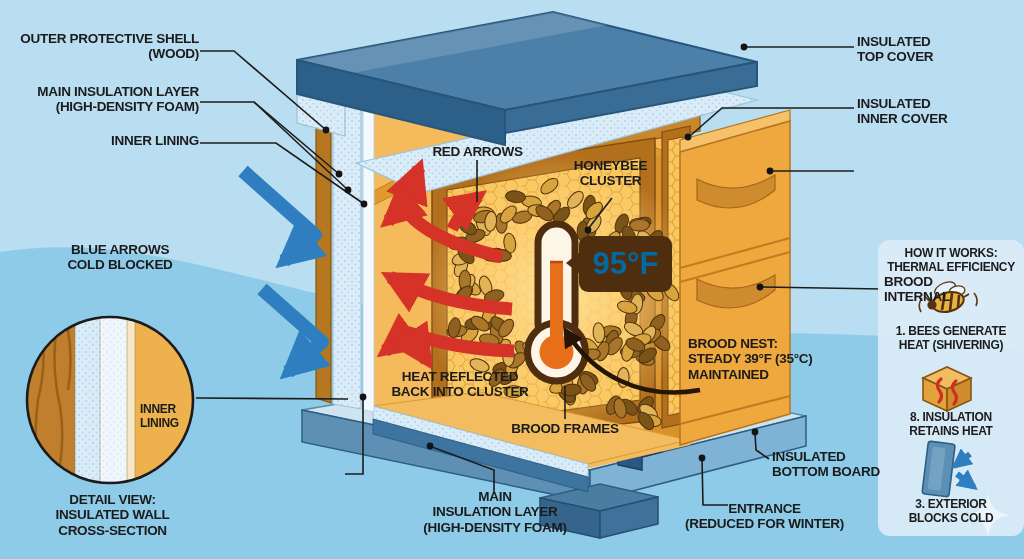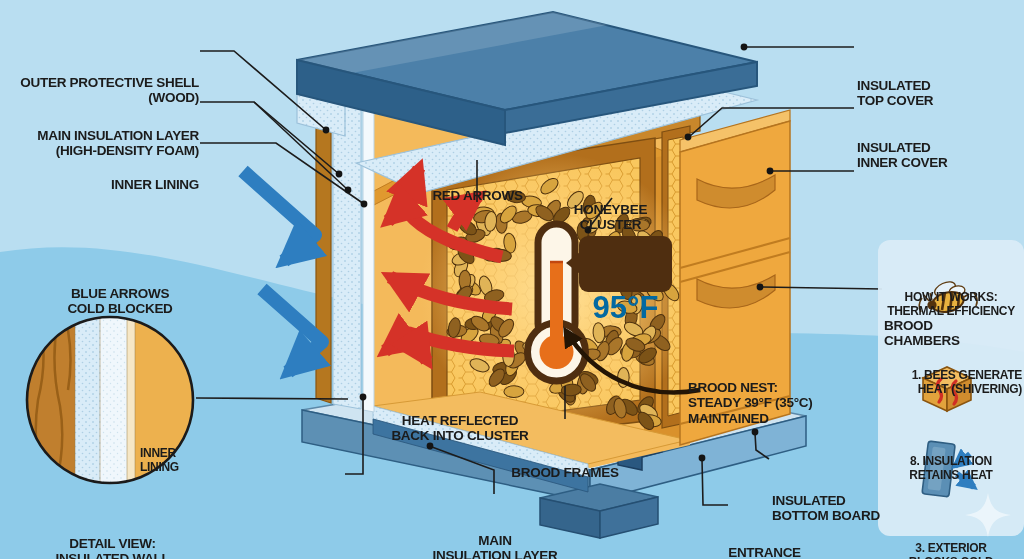--- a/index.html
+++ b/index.html
@@ -1,20 +1,20 @@
 <!DOCTYPE html>
 <html><head>
 <meta charset="utf-8">
 <style>
   html,body{margin:0;padding:0;background:#b9def1;}
   #stage{position:relative;width:1024px;height:559px;overflow:hidden;
          font-family:"Liberation Sans",sans-serif;}
   #art{position:absolute;left:0;top:0;}
   .lbl{position:absolute;font-weight:bold;font-size:13.5px;line-height:1.14;
-       color:#1b1b1b;white-space:pre-line;letter-spacing:-0.3px;margin-top:44px;}
+       color:#1b1b1b;white-space:pre-line;letter-spacing:-0.3px;}
   .r{text-align:right;}
   .c{text-align:center;}
   .small{font-size:12px;}
   .temp{font-size:31px;color:#0369a1;letter-spacing:0;line-height:50px;text-align:center;}
 </style>
 </head>
 <body>
 
 <div id="stage">
 
@@ -369,21 +369,21 @@
 COLD BLOCKED</div>
 <div class="lbl c" style="left:405px;width:145px;top:144px;">RED ARROWS</div>
 <div class="lbl c" style="left:548px;width:125px;top:158px;">HONEYBEE
 CLUSTER</div>
 <div class="lbl temp" style="left:580px;width:91px;top:239px;">95°F</div>
 <div class="lbl" style="left:857px;top:34px;">INSULATED
 TOP COVER</div>
 <div class="lbl" style="left:857px;top:96px;">INSULATED
 INNER COVER</div>
 <div class="lbl" style="left:884px;top:274px;">BROOD
-CHAMBERS</div>
+INTERNAL</div>
 <div class="lbl" style="left:688px;top:336px;">BROOD NEST:
 STEADY 39°F (35°C)
 MAINTAINED</div>
 <div class="lbl c" style="left:465px;width:200px;top:421px;">BROOD FRAMES</div>
 <div class="lbl c" style="left:355px;width:210px;top:369px;">HEAT REFLECTED
 BACK INTO CLUSTER</div>
 <div class="lbl c" style="left:375px;width:240px;top:489px;">MAIN
 INSULATION LAYER
 (HIGH-DENSITY FOAM)</div>
 <div class="lbl" style="left:772px;top:449px;">INSULATED
@@ -391,20 +391,20 @@
 <div class="lbl c" style="left:662px;width:205px;top:501px;">ENTRANCE
 (REDUCED FOR WINTER)</div>
 <div class="lbl c" style="left:30px;width:165px;top:492px;">DETAIL VIEW:
 INSULATED WALL
 CROSS-SECTION</div>
 <div class="lbl small" style="left:140px;top:403px;">INNER
 LINING</div>
 
 <div class="lbl c small" style="left:880px;width:142px;top:247px;">HOW IT WORKS:
 THERMAL EFFICIENCY</div>
-<div class="lbl c small" style="left:880px;width:142px;top:325px;text-align:right;">1. BEES GENERATE
+<div class="lbl c small" style="left:880px;width:142px;top:325px;">1. BEES GENERATE
 HEAT (SHIVERING)</div>
 <div class="lbl c small" style="left:880px;width:142px;top:411px;">8. INSULATION
 RETAINS HEAT</div>
 <div class="lbl c small" style="left:880px;width:142px;top:498px;">3. EXTERIOR
 BLOCKS COLD</div>
 
 </div>
 
 </body></html>

